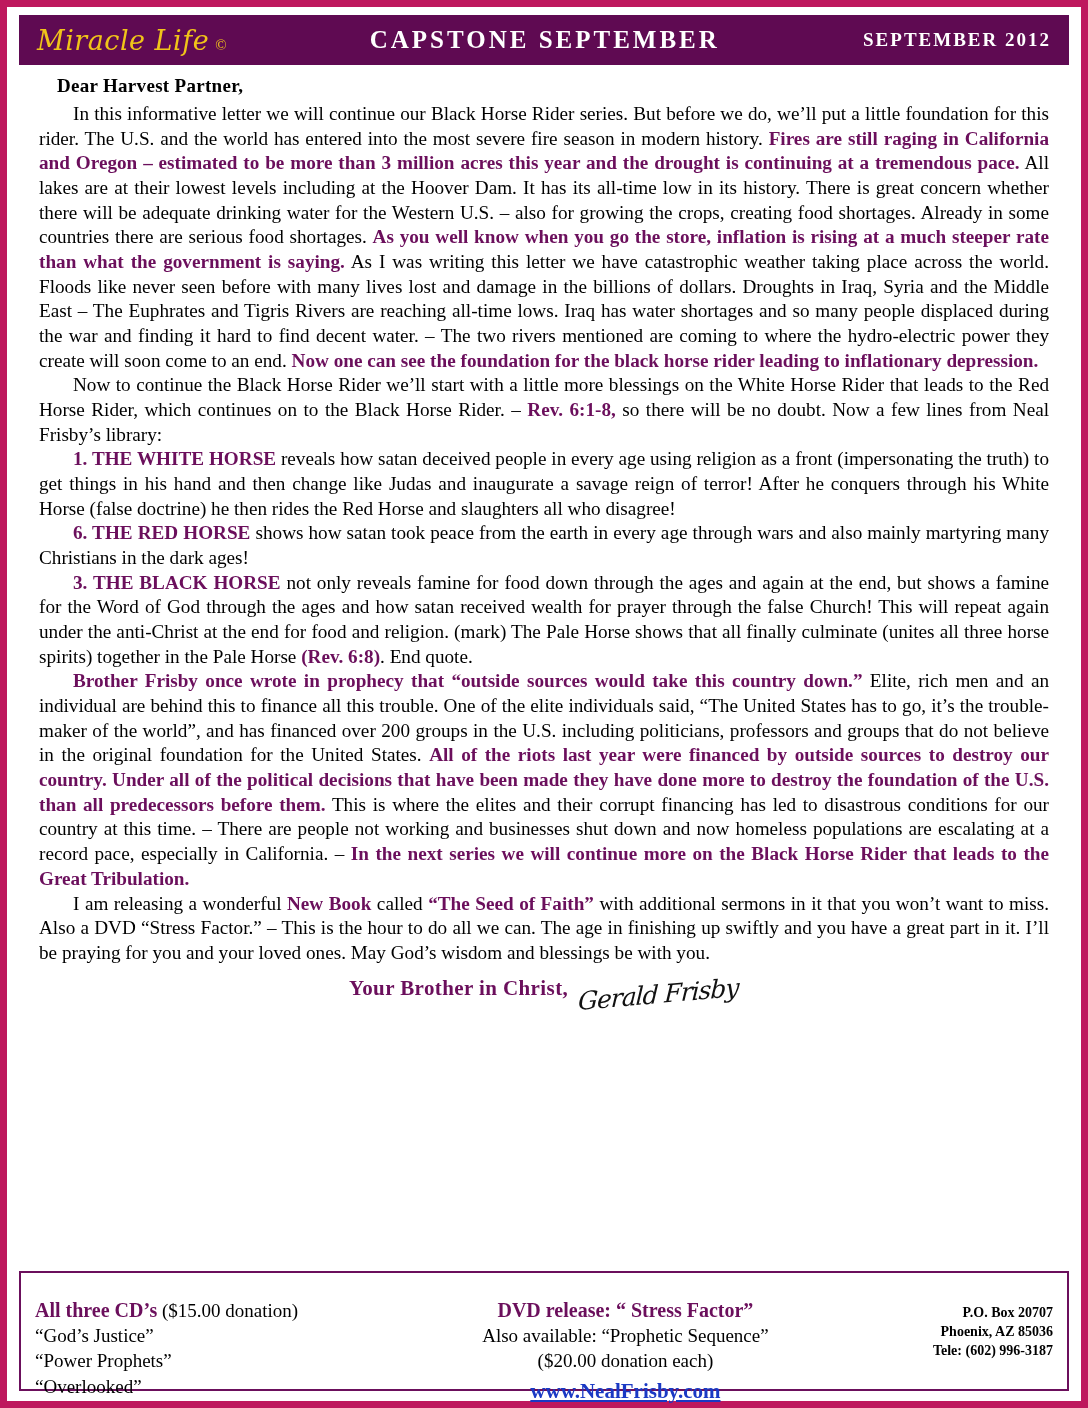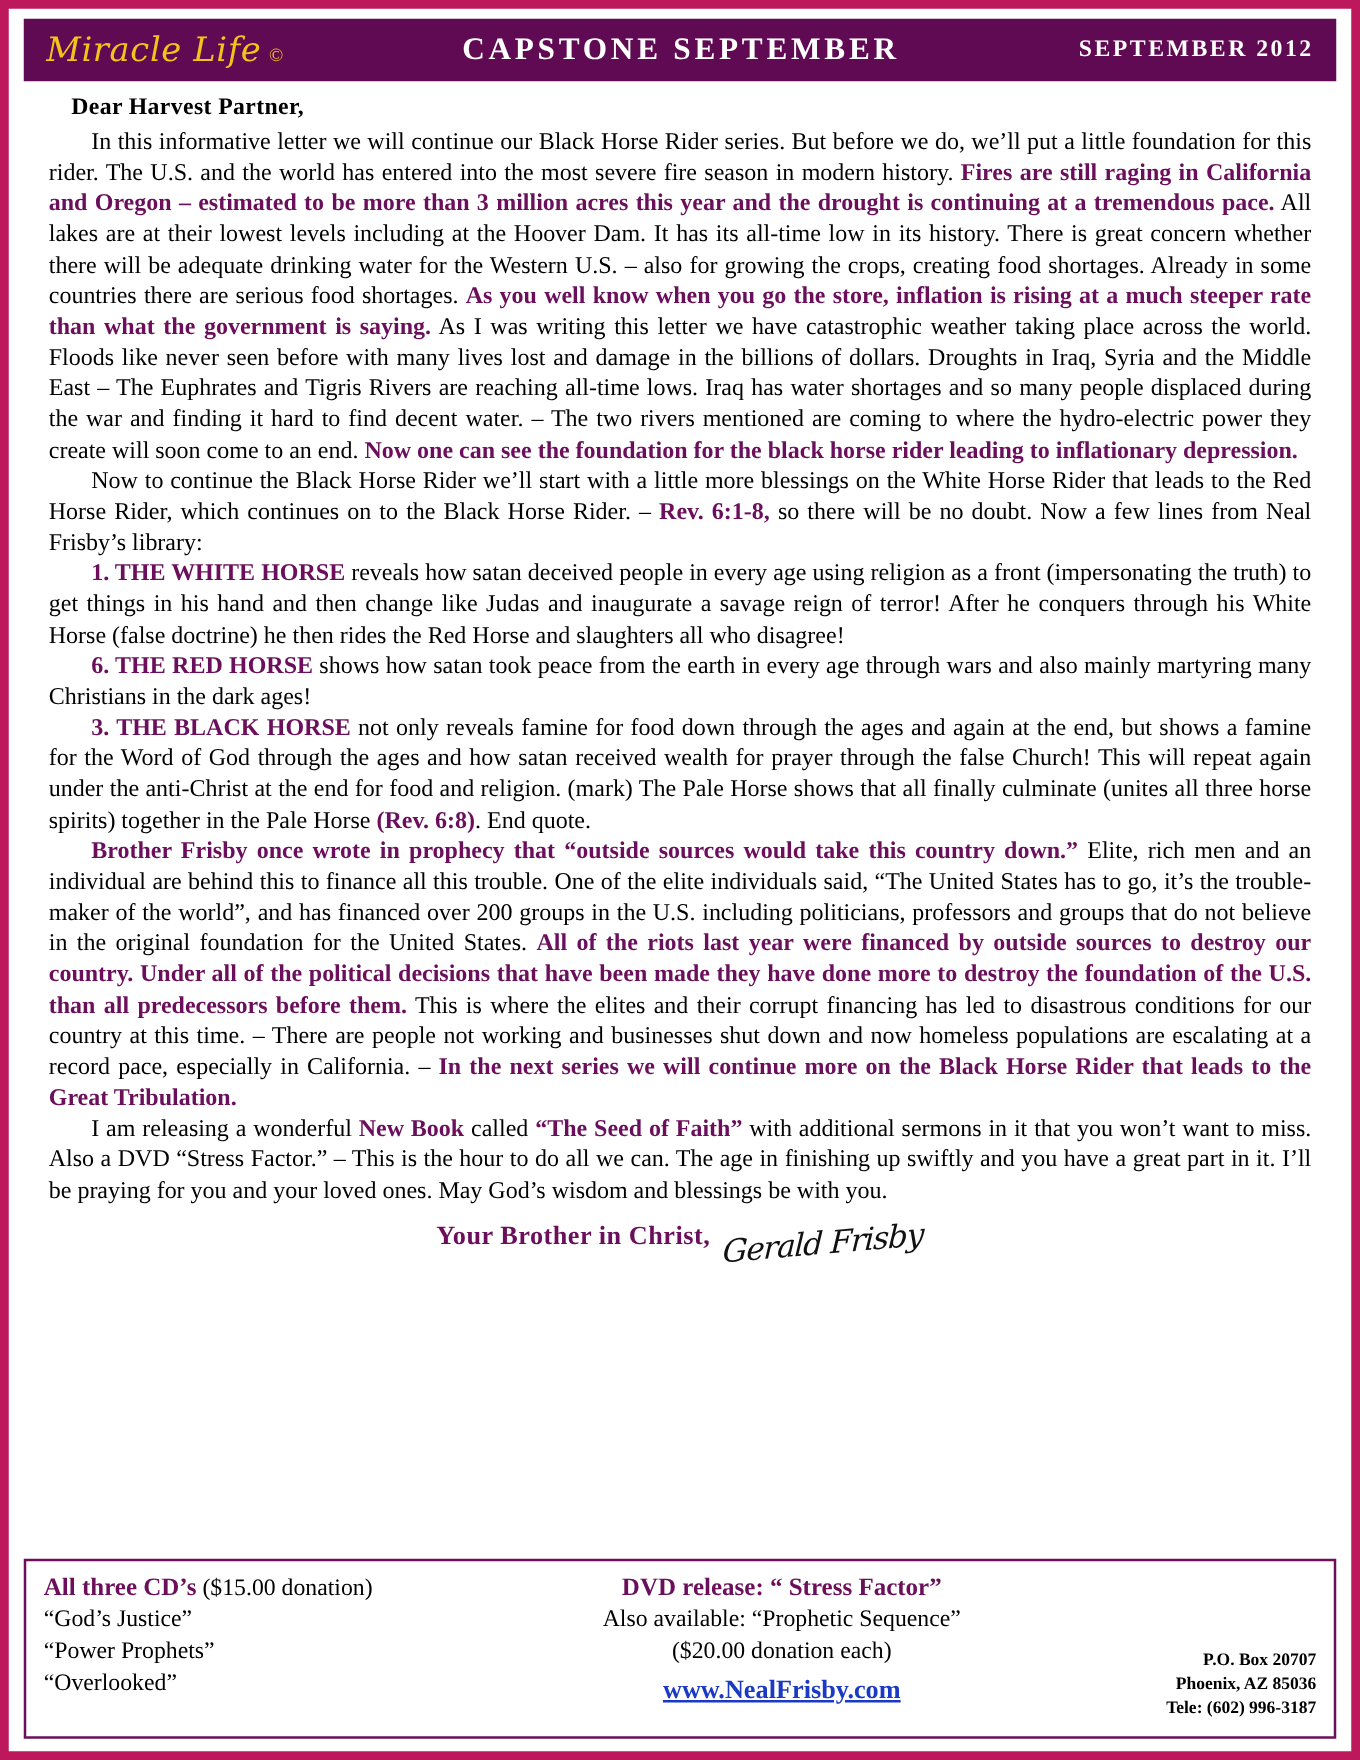--- a/index.html
+++ b/index.html
@@ -106,24 +106,24 @@
     position: relative;
     top: 4px;
   }
   
   .footer-box {
     position: absolute;
     left: 12px;
     right: 12px;
     bottom: 10px;
     border: 2px solid #6b0f5c;
-    height: 144px;
+    height: 120px;
     box-sizing: border-box;
     display: flex;
-    padding: 8px 14px;
+    padding: 24px 14px;
   }
   .footer-col-left {
     width: 36%;
     font-size: 19px;
     line-height: 1.32;
   }
   .footer-col-mid {
     width: 44%;
     text-align: center;
     font-size: 19px;

